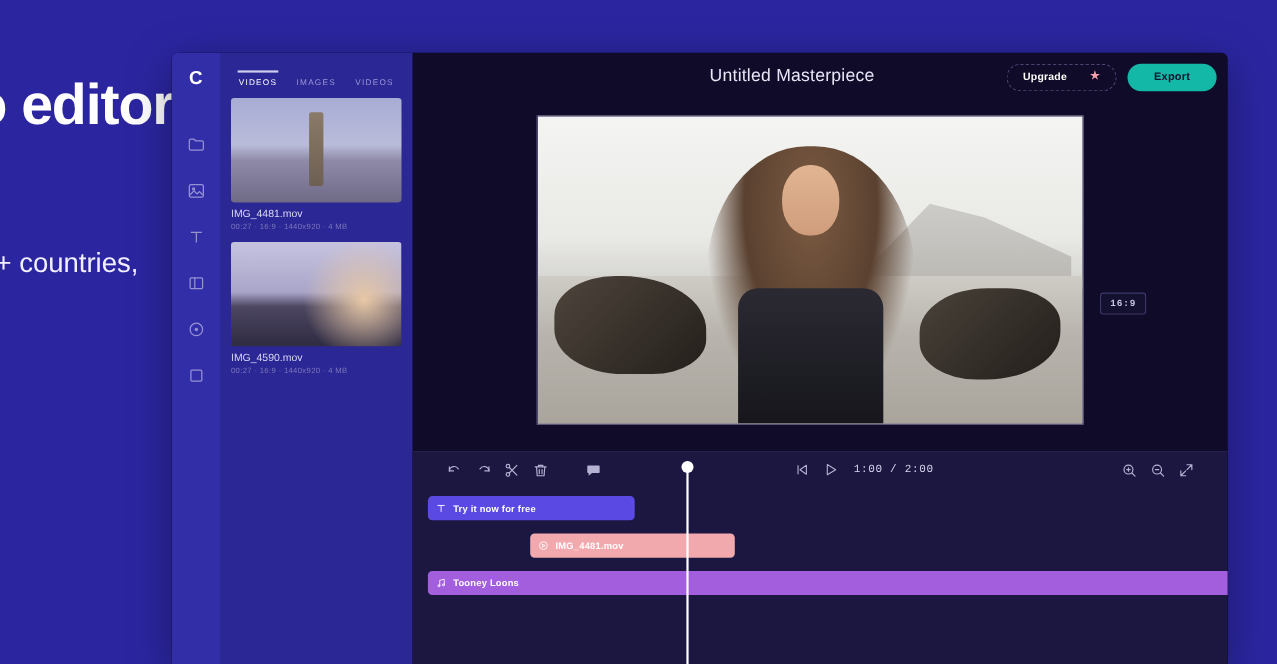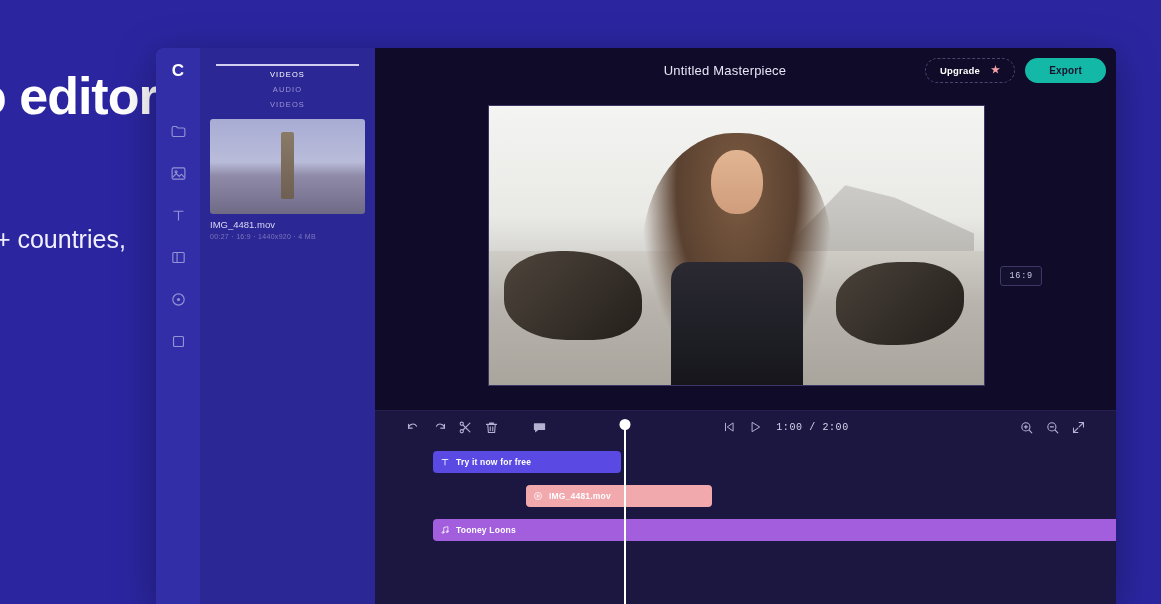--- a/index.html
+++ b/index.html
@@ -79,21 +79,20 @@
     flex: 0 0 175px;
     background: #2b2794;
     padding: 0 0 0 0;
     position: relative;
     overflow: hidden;
   }
   #library-tabs {
     display: flex;
     gap: 0;
     padding: 16px 8px 10px 8px;
-    flex-direction: column;
   }
   .lib-tab {
     flex: 1;
     text-align: center;
     font-size: 7.5px;
     letter-spacing: 1.1px;
     color: #9a96d6;
     cursor: pointer;
     padding-top: 6px;
     position: relative;
@@ -162,27 +161,27 @@
     height: 44px;
     flex: 0 0 44px;
     display: flex;
     align-items: center;
     padding: 0 10px 0 0;
     position: relative;
   }
   #doc-title {
     flex: 1;
     text-align: center;
-    font-size: 13px;
+    font-size: 16px;
     color: #e7e5f6;
     letter-spacing: .2px;
     padding-left: 150px;
   }
   #upgrade-btn {
-    display: flex; align-items: center; gap: 11px;
+    display: flex; align-items: center; gap: 21px;
     border: 1px dashed #4a4570;
     border-radius: 14px;
     padding: 6px 14px;
     font-size: 9.5px;
     font-weight: bold;
     color: #ffffff;
     cursor: pointer;
     margin-right: 10px;
     letter-spacing: .2px;
   }
@@ -199,20 +198,21 @@
   }
 
   
   #stage {
     flex: 1;
     position: relative;
     display: flex;
     align-items: center;
     justify-content: center;
     min-height: 0;
+    font-weight: bold;
   }
   #preview {
     width: 497px; height: 281px;
     position: relative;
     margin-left: -18px;
     margin-top: -12px;
     border: 1px solid #3b3663;
     overflow: hidden;
     background: #dcdcdc;
   }
@@ -280,21 +280,21 @@
     font-size: 10px;
     color: #d6d3ee;
     letter-spacing: .6px;
     margin-left: 8px;
   }
   #tl-tracks {
     position: relative;
     padding: 6px 14px 0 14px;
     height: 160px;
   }
-  .track { height: 30px; margin-bottom: 4px; position: relative; margin-left: 44px; }
+  .track { height: 30px; margin-bottom: 4px; position: relative; }
   .clip {
     position: absolute;
     height: 22px;
     top: 2px;
     border-radius: 4px;
     display: flex;
     align-items: center;
     gap: 6px;
     padding: 0 7px;
     font-size: 8.5px;
@@ -367,27 +367,32 @@
       <div class="rail-icon">
         <svg width="17" height="17" viewBox="0 0 24 24" fill="none" stroke="#d3d0f0" stroke-width="1.6">
           <rect x="5" y="5" width="14" height="14" rx="1.5"></rect>
         </svg>
       </div>
     </div>
 
     <div id="library">
       <div id="library-tabs">
         <div class="lib-tab active">VIDEOS</div>
-        <div class="lib-tab">AUDIO</div>
+        <div class="lib-tab">IMAGES</div>
         <div class="lib-tab">VIDEOS</div>
       </div>
 
       <div class="media-item">
         <div class="media-thumb thumb-a"></div>
         <div class="media-name">IMG_4481.mov</div>
+        <div class="media-meta">00:27 · 16:9 · 1440x920 · 4 MB</div>
+      </div>
+      <div class="media-item">
+        <div class="media-thumb thumb-b"></div>
+        <div class="media-name">IMG_4590.mov</div>
         <div class="media-meta">00:27 · 16:9 · 1440x920 · 4 MB</div>
       </div>
     </div>
 
     <div id="editor">
 
       <div id="topbar">
         <div id="doc-title">Untitled Masterpiece</div>
         <div id="upgrade-btn">
           <span>Upgrade</span>

